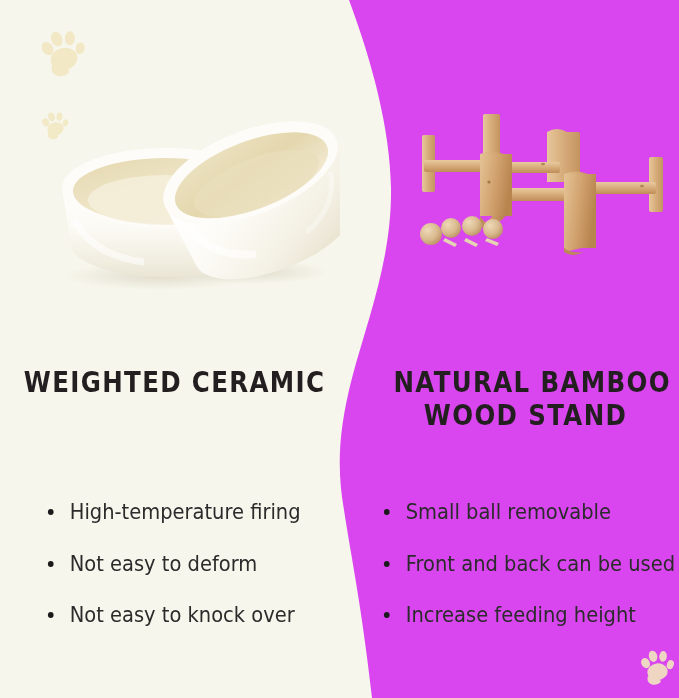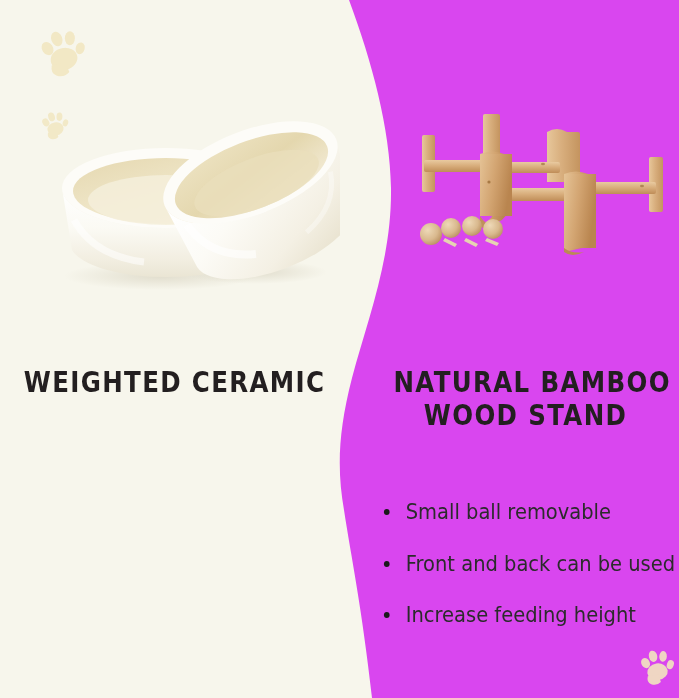--- a/index.html
+++ b/index.html
@@ -217,20 +217,25 @@
 
   <div class="heading heading-left">
     <div>WEIGHTED CERAMIC</div>
   </div>
 
   <div class="heading heading-right">
     <div>NATURAL BAMBOO</div>
     <div>WOOD STAND</div>
   </div>
 
+  <ul class="bullets bullets-left">
+    <li>High-temperature firing</li>
+    <li>Not easy to deform</li>
+    <li>Not easy to knock over</li>
+  </ul>
 
   <ul class="bullets bullets-right">
     <li>Small ball removable</li>
     <li>Front and back can be used</li>
     <li>Increase feeding height</li>
   </ul>
 
 </div>
 
 </body></html>

